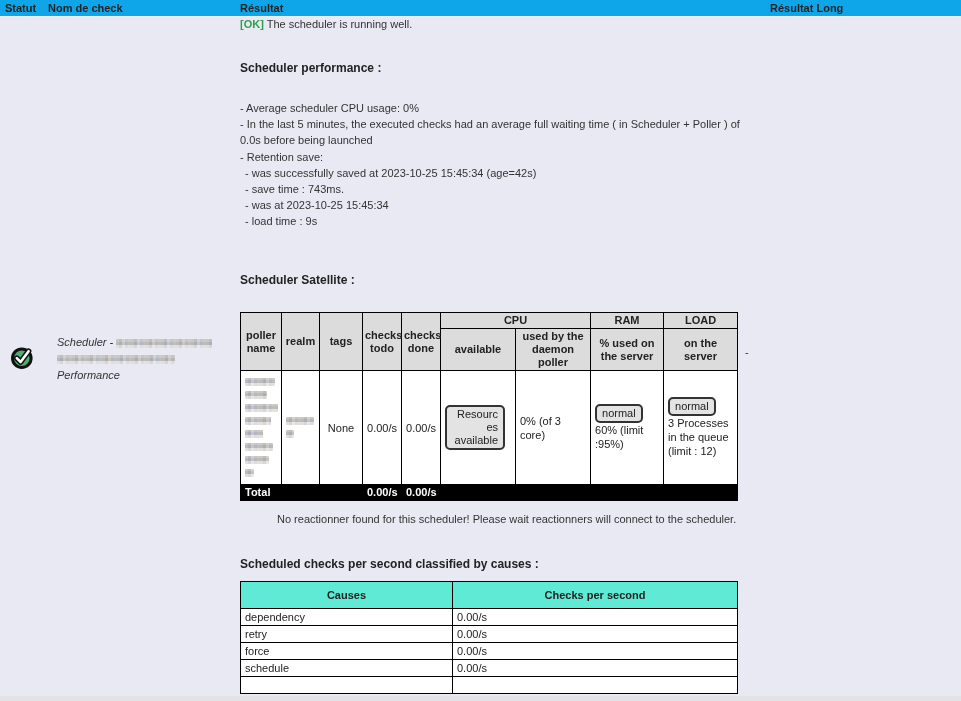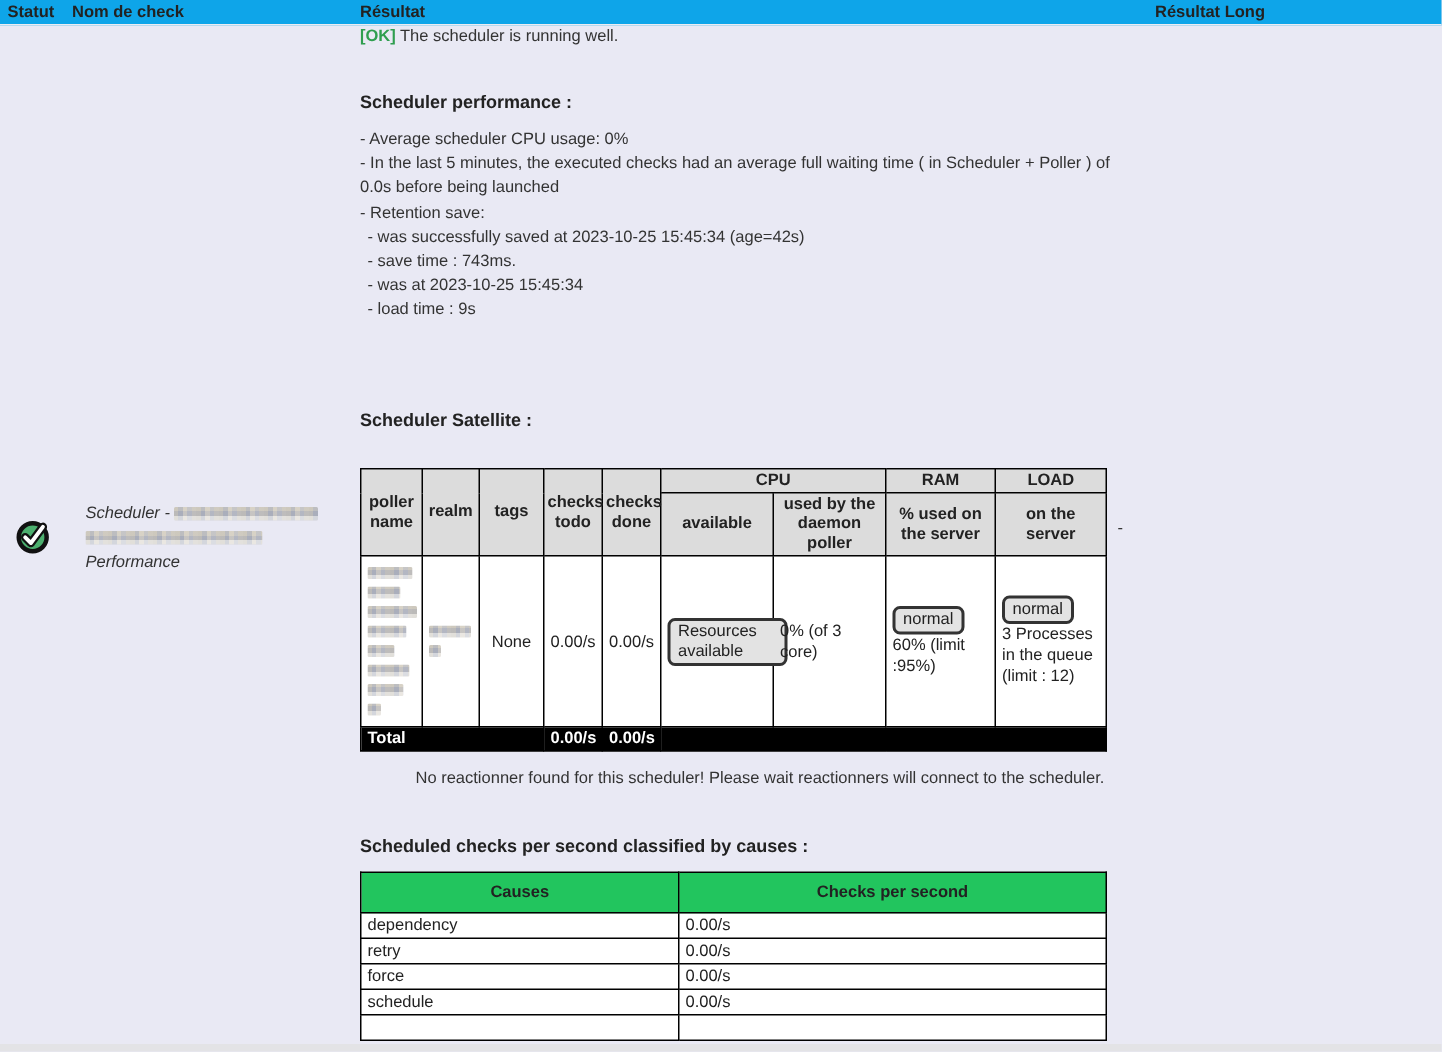--- a/index.html
+++ b/index.html
@@ -40,21 +40,21 @@
   .result-col { position:absolute; left:240px; top:0; width:560px; }
 
   .ok-line { position:absolute; left:0; top:18px; white-space:nowrap; }
   .ok-tag  { color:#2f9e4f; font-weight:700; }
 
   .sec-title { position:absolute; left:0; font-weight:700; font-size:12px; color:#222; white-space:nowrap; }
   .t-perf    { top:61px; }
   .t-sat     { top:273px;text-align:center; }
   .t-causes  { top:557px; }
 
-  .perf-lines { position:absolute; left:0; top:85px; line-height:16.2px; white-space:nowrap; }
+  .perf-lines { position:absolute; left:0; top:100px; line-height:16.2px; white-space:nowrap; }
   .perf-lines .indent { padding-left:5px; }
 
   .noreact { position:absolute; left:0; top:513px; white-space:nowrap;padding-left:37px; }
 
   .dash { position:absolute; left:745px; top:346px; color:#333; }
 
   table { border-collapse:collapse; background:#fff; }
   th, td { border:1px solid #000; font-size:11px; color:#222; }
 
   .sat-table { position:absolute; left:240px; top:312px; table-layout:fixed; width:497px; }
@@ -63,33 +63,33 @@
   .sat-table .hrow2 th { height:33px; }
   .sat-table td { background:#fff; vertical-align:middle; padding:3px 4px; line-height:14px; }
   .sat-table .body-row td { height:114px; }
   .cell-center { text-align:center; }
 
   .badge {
     display:inline-block; background:#e3e3e3; border:2px solid #333;
     border-radius:5px; padding:1px 5px; font-size:11px; color:#222;
     line-height:13px; cursor:pointer;
   }
-  .badge-wrap { width:80px; overflow-wrap:anywhere; text-align:left; }
+  .badge-wrap { width:60px; overflow-wrap:anywhere; text-align:right; }
 
   .redact-stack { display:flex; flex-direction:column; gap:5px; }
   .redact-stack .redact { height:8px; }
 
   .total-row td {
     background:#000; color:#fff; font-weight:700;
     height:16px; padding:1px 4px; line-height:13px;
   }
   .total-val { text-align:right; }
 
   .causes-table { position:absolute; left:240px; top:581px; table-layout:fixed; width:497px; }
-  .causes-table th { background:#22c55e; font-weight:700; text-align:center; height:27px; padding:1px 3px;margin-top:13px; }
+  .causes-table th { background:#5eead4; font-weight:700; text-align:center; height:27px; padding:1px 3px;margin-top:13px; }
   .causes-table td { height:17px; padding:1px 4px; background:#fff; }
 
   .bottom-strip { position:absolute; left:0; top:696px; width:961px; height:5px; background:#e3e3e6; }
 </style>
 </head>
 <body>
 
 <div class="topbar">
   <span class="col-statut">Statut</span>
   <span class="col-nom">Nom de check</span>

